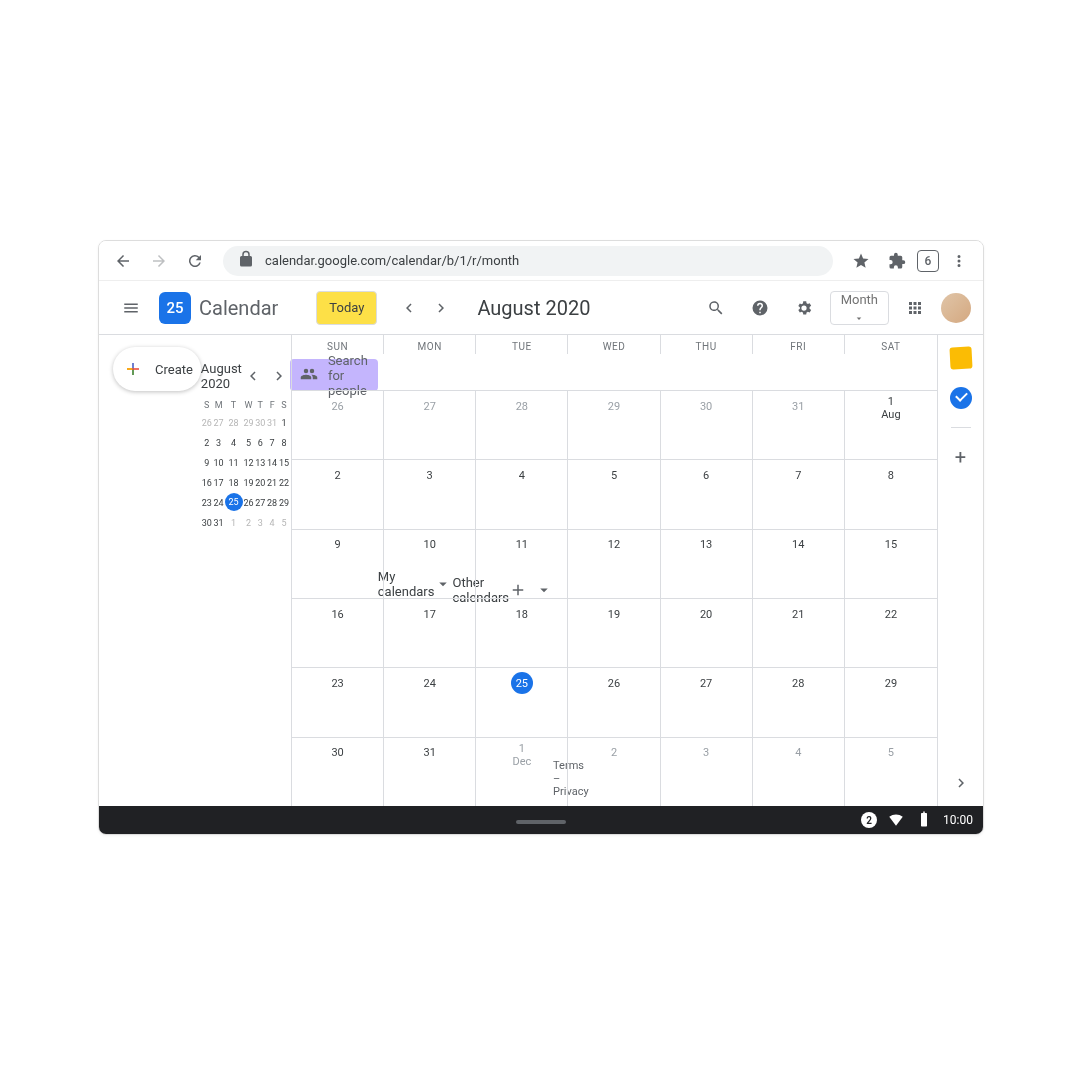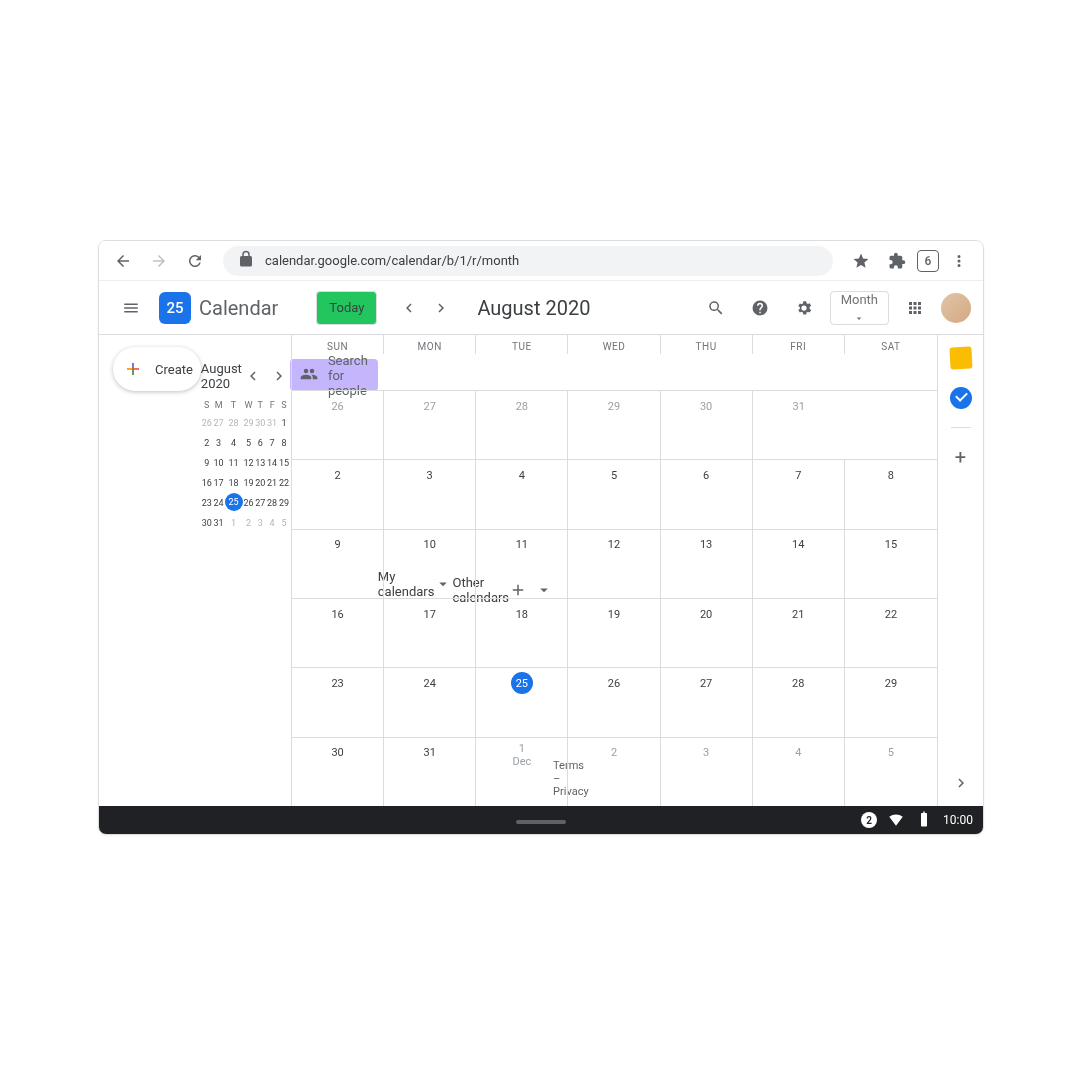--- a/index.html
+++ b/index.html
@@ -7,21 +7,21 @@
 .window { position: absolute; top: 240px; left: 98px; width: 886px; height: 595px; border: 1px solid #ddd; border-radius: 8px; overflow: hidden; display: flex; flex-direction: column; box-shadow: 0 1px 3px rgba(0,0,0,0.05); }
 .browser-bar { height: 40px; background: #fff; display: flex; align-items: center; padding: 0 8px; gap: 4px; border-bottom: 1px solid #eee; }
 .nav-btn { width: 32px; height: 32px; display: flex; align-items: center; justify-content: center; color: #5f6368; border-radius: 50%; cursor: pointer; }
 .addr { flex: 1; height: 30px; background: #f1f3f4; border-radius: 15px; display: flex; align-items: center; padding: 0 14px; gap: 10px; color: #3c4043; font-size: 13px; margin: 0 8px; }
 .tab-count { width: 22px; height: 22px; border: 1.5px solid #5f6368; border-radius: 4px; display: flex; align-items: center; justify-content: center; font-size: 12px; color: #5f6368; font-weight: 500; }
 .app { flex: 1; display: flex; flex-direction: column; background: #fff; }
 .header { height: 54px; display: flex; align-items: center; padding: 0 12px; border-bottom: 1px solid #dadce0; gap: 8px; }
 .menu-icon { width: 40px; height: 40px; display: flex; align-items: center; justify-content: center; color: #5f6368; cursor: pointer; }
 .logo-box { width: 32px; height: 32px; background: #1a73e8; border-radius: 6px; display: flex; align-items: center; justify-content: center; color: #fff; font-weight: 500; font-size: 15px; }
 .app-title { font-size: 20px; color: #5f6368; font-weight: 400; margin-right: 30px; }
-.today-btn { height: 34px; border: 1px solid #dadce0; border-radius: 4px; padding: 0 12px; font-size: 13px; color: #3c4043; background: #22c55e; cursor: pointer; }
+.today-btn { height: 34px; border: 1px solid #dadce0; border-radius: 4px; padding: 0 12px; font-size: 13px; color: #3c4043; background: #fde047; cursor: pointer; }
 .nav-arrows { display: flex; gap: 0; margin-left: 8px; }
 .arrow-btn { width: 32px; height: 32px; display: flex; align-items: center; justify-content: center; color: #5f6368; cursor: pointer; border-radius: 50%; }
 .current-month { font-size: 20px; color: #3c4043; margin-left: 12px; font-weight: 400; }
 .header-spacer { flex: 1; }
 .hdr-icon { width: 36px; height: 36px; display: flex; align-items: center; justify-content: center; color: #5f6368; cursor: pointer; border-radius: 50%; }
 .view-sel { height: 34px; border: 1px solid #dadce0; border-radius: 4px; padding: 0 10px; font-size: 13px; color: #737373; display: flex; align-items: center; gap: 6px; cursor: pointer; margin: 0 0; flex-direction: column; }
 .avatar { width: 30px; height: 30px; border-radius: 50%; background: linear-gradient(135deg,#e0c5a8,#d4a880); cursor: pointer; }
 .body { flex: 1; display: flex; overflow: hidden; }
 .sidebar { width: 192px; padding: 12px 10px 4px 14px; display: flex; flex-direction: row; }
 .create-btn { height: 44px; width: 105px; border-radius: 22px; box-shadow: 0 1px 4px rgba(0,0,0,0.25); display: flex; align-items: center; padding: 0 8px; gap: 10px; cursor: pointer; background: #fff; font-size: 13px; color: #3c4043; }
@@ -288,20 +288,21 @@
             <div class="dh-cell">SAT</div>
           </div>
         <div class="weeks" id="weeks">
             <div class="week-row">
               <div class="day-cell faded"><span class="day-num">26</span></div>
               <div class="day-cell faded"><span class="day-num">27</span></div>
               <div class="day-cell faded"><span class="day-num">28</span></div>
               <div class="day-cell faded"><span class="day-num">29</span></div>
               <div class="day-cell faded"><span class="day-num">30</span></div>
               <div class="day-cell faded"><span class="day-num">31</span></div>
+              <div class="day-cell"><span class="day-num">1 Aug</span></div>
             </div>
             <div class="week-row">
               <div class="day-cell"><span class="day-num">2</span></div>
               <div class="day-cell"><span class="day-num">3</span></div>
               <div class="day-cell"><span class="day-num">4</span></div>
               <div class="day-cell"><span class="day-num">5</span></div>
               <div class="day-cell"><span class="day-num">6</span></div>
               <div class="day-cell"><span class="day-num">7</span></div>
               <div class="day-cell"><span class="day-num">8</span></div>
             </div>

